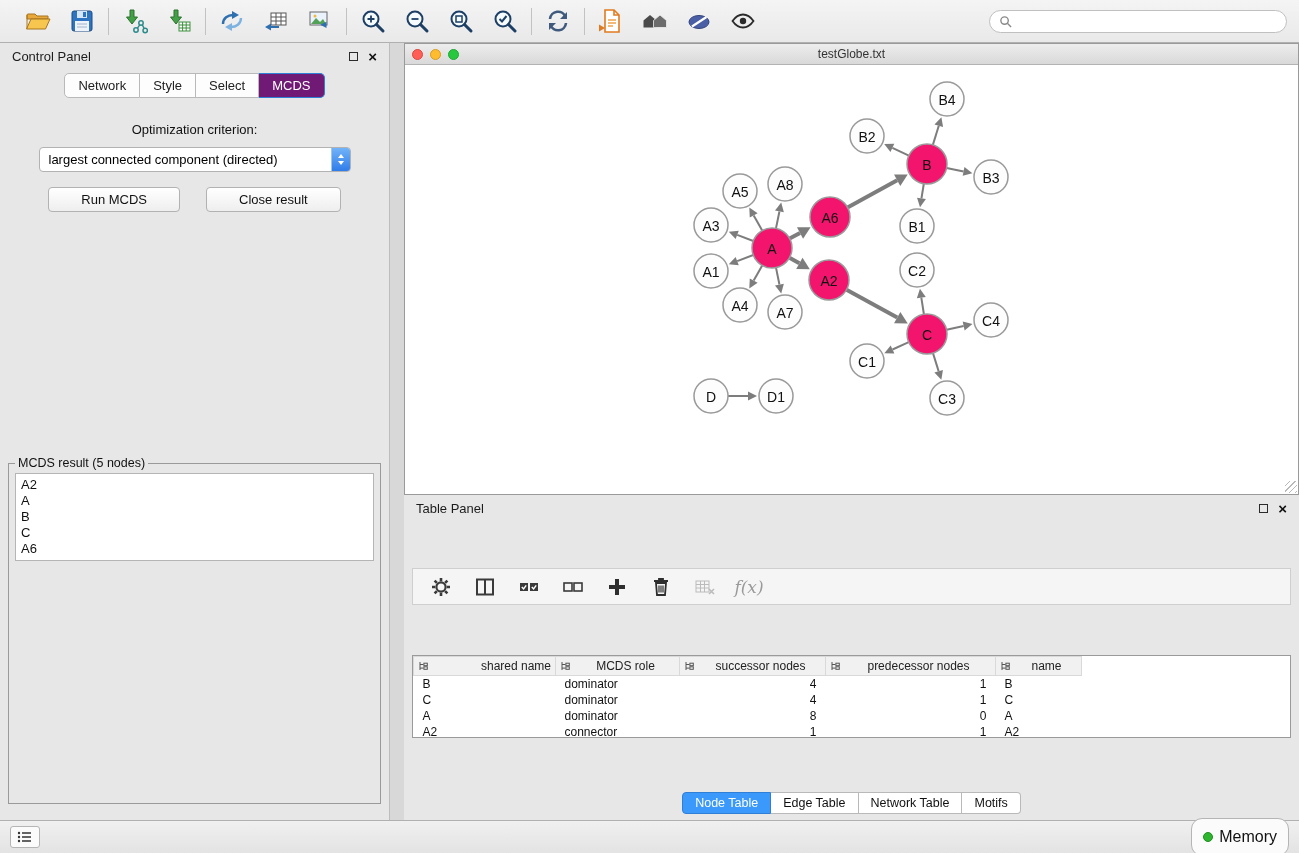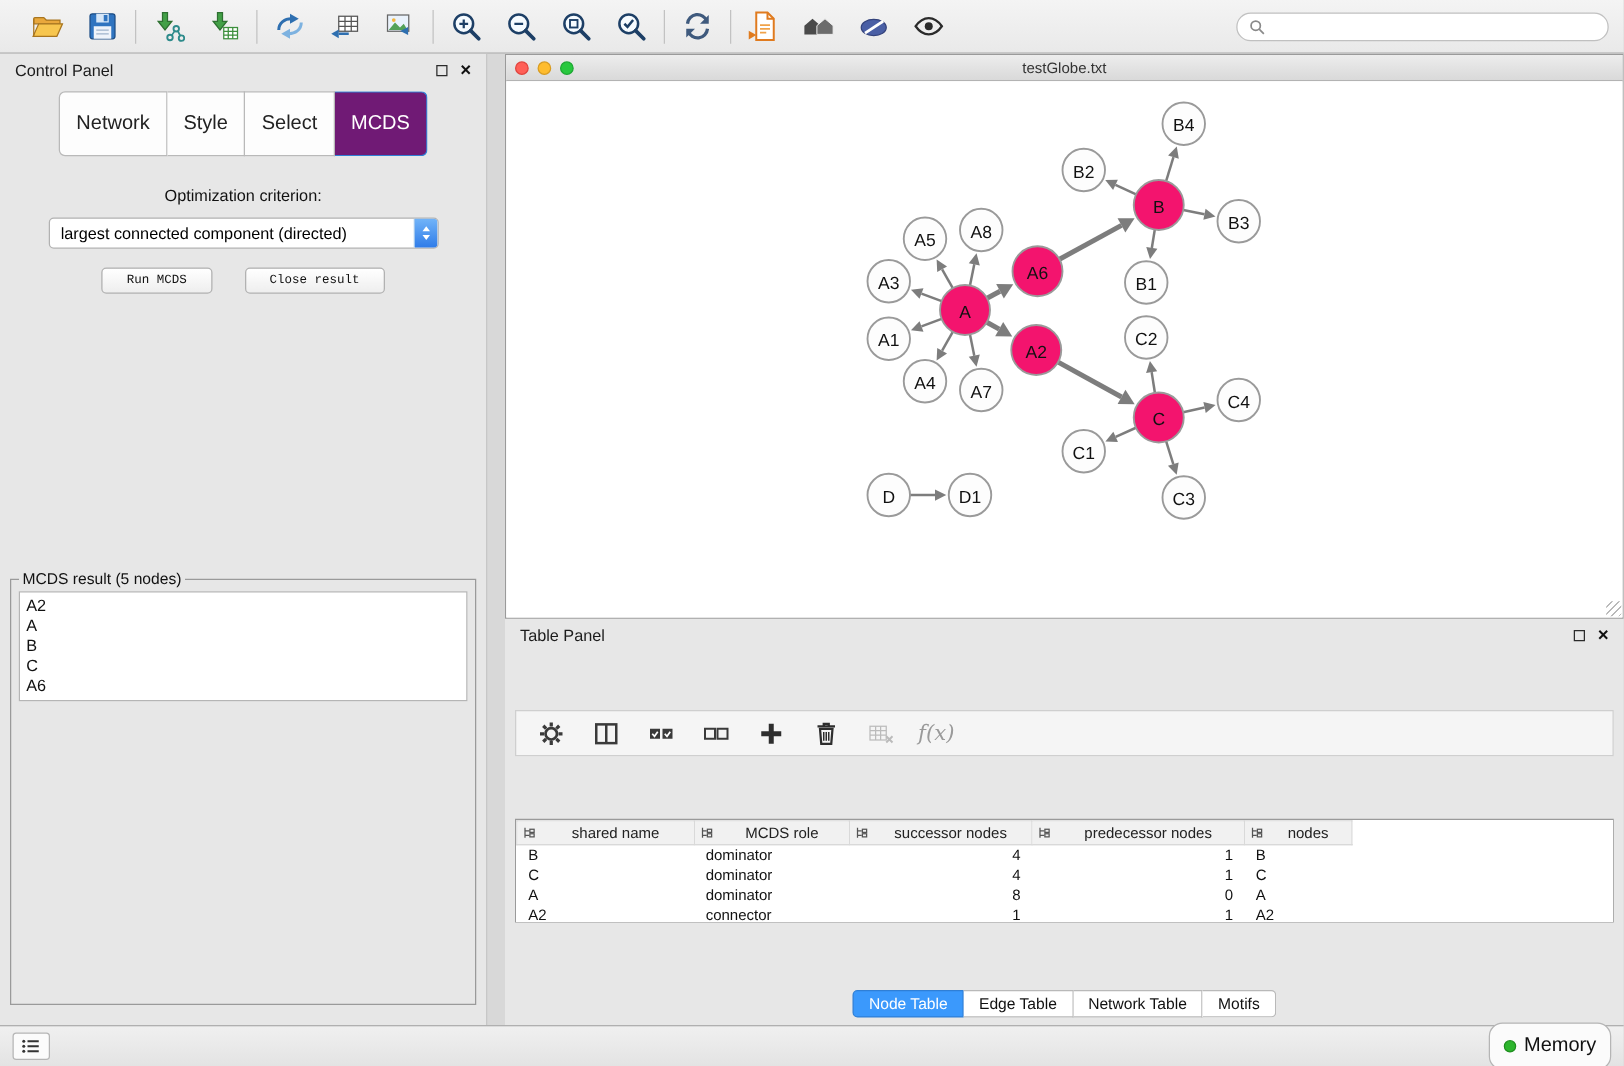--- a/index.html
+++ b/index.html
@@ -29,33 +29,33 @@
   
   .content{flex:1;display:flex;min-height:0;}
 
   
   .control-panel{width:390px;flex:0 0 390px;background:#e7e7e7;border-right:1px solid #bdbdbd;display:flex;flex-direction:column;padding-bottom:12px;}
   .panel-header{height:27px;display:flex;align-items:center;padding:0 12px;font-size:13px;color:#1c1c1c;flex:0 0 auto;}
   .panel-controls{margin-left:auto;display:flex;gap:10px;align-items:center;}
   .pc-box{width:9px;height:9px;border:1.5px solid #2b2b2b;display:inline-block;cursor:pointer;}
   .pc-x{font-size:15px;font-weight:bold;color:#111;line-height:1;cursor:pointer;}
   .cp-tabs{display:flex;justify-content:center;margin:3px 0 10px;flex:0 0 auto;}
-  .cp-tab{font-size:16px;padding:16px 13px;background:#fdfdfd;border:1px solid #b9b9b9;border-left:none;color:#222;cursor:pointer;}
+  .cp-tab{font-size:13px;padding:4px 13px;background:#fdfdfd;border:1px solid #b9b9b9;border-left:none;color:#222;cursor:pointer;}
   .cp-tab:first-child{border-left:1px solid #b9b9b9;border-radius:5px 0 0 5px;}
   .cp-tab:last-child{border-radius:0 5px 5px 0;}
   .cp-tab.active{background:#701a75;color:#fff;border-color:#2f7fd6;}
   .opt-label{text-align:center;font-size:13px;color:#111;margin:14px 0 10px;}
   .dropdown{width:312px;height:25px;margin:0 auto;background:#fff;border:1px solid #b2b2b2;border-radius:4px;display:flex;align-items:center;font-size:13px;padding-left:9px;cursor:pointer;overflow:hidden;}
   .dropdown .dd-value{flex:1;white-space:nowrap;overflow:hidden;}
   .stepper{width:19px;height:25px;background:linear-gradient(#74b6f9,#2d7ae8);display:flex;flex-direction:column;align-items:center;justify-content:center;border-left:1px solid #9fc6ef;flex:0 0 auto;}
   .stepper i{display:block;width:0;height:0;border-left:3.5px solid transparent;border-right:3.5px solid transparent;}
   .stepper .up{border-bottom:4.5px solid #fff;margin-bottom:2.5px;}
   .stepper .dn{border-top:4.5px solid #fff;}
   .cp-buttons{display:flex;justify-content:center;gap:26px;margin-top:15px;flex:0 0 auto;}
-  .cp-buttons button{font-size:10px;padding:4px 19px;background:linear-gradient(#ffffff,#eeeeee);border:1px solid #b2b2b2;border-radius:4px;cursor:pointer;font-family:Liberation Mono, monospace;color:#111;}
+  .cp-buttons button{font-size:13px;padding:4px 32px;background:linear-gradient(#ffffff,#eeeeee);border:1px solid #b2b2b2;border-radius:4px;cursor:pointer;font-family:Liberation Sans, sans-serif;color:#111;}
   .result-box{margin:auto 8px 4px;height:348px;border:1px solid #9a9a9a;padding:3px 6px 8px;display:flex;flex-direction:column;flex:0 0 auto;}
   .result-box legend{font-size:12.5px;padding:0 3px;color:#111;}
   .result-list{background:#fff;border:1px solid #b5b5b5;flex:1;overflow:auto;font-size:13px;padding:3px 5px;}
   .result-item{line-height:16px;color:#111;}
 
   
   .right-col{flex:1;display:flex;flex-direction:column;padding-left:14px;min-width:0;background:#d8d8d8;}
   .network-window{height:452px;flex:0 0 452px;border:1px solid #9a9a9a;display:flex;flex-direction:column;background:#fff;position:relative;}
   .nw-titlebar{height:21px;background:linear-gradient(#ededed,#d9d9d9);border-bottom:1px solid #b3b3b3;position:relative;display:flex;align-items:center;flex:0 0 auto;}
   .nw-titlebar .traffic{left:7px;gap:7px;}
@@ -481,21 +481,21 @@
               </span>
               <span class="tp-icon">
                 <span class="fx">f(x)</span>
               </span>
             </span>
         </div>
         <div class="tp-table-wrap">
           <table>
             <thead>
                 <tr>
-                  <th style="width: 142px;"><span class="hdr-icon">
+                  <th style="width: 142px; text-align: right;"><span class="hdr-icon">
                       <svg width="11" height="11" viewBox="0 0 11 11">
                         <path d="M2 1.5v8M2 4h3.4M2 7.6h3.4" fill="none" stroke="#555"></path>
                         <rect x="5.9" y="2.7" width="3.4" height="2.5" fill="none" stroke="#555"></rect>
                         <rect x="5.9" y="6.3" width="3.4" height="2.5" fill="none" stroke="#555"></rect>
                       </svg>
                     </span><span>shared name</span></th>
                   <th style="width: 124px;"><span class="hdr-icon">
                       <svg width="11" height="11" viewBox="0 0 11 11">
                         <path d="M2 1.5v8M2 4h3.4M2 7.6h3.4" fill="none" stroke="#555"></path>
                         <rect x="5.9" y="2.7" width="3.4" height="2.5" fill="none" stroke="#555"></rect>
@@ -515,21 +515,21 @@
                         <rect x="5.9" y="2.7" width="3.4" height="2.5" fill="none" stroke="#555"></rect>
                         <rect x="5.9" y="6.3" width="3.4" height="2.5" fill="none" stroke="#555"></rect>
                       </svg>
                     </span><span>predecessor nodes</span></th>
                   <th style="width: 86px;"><span class="hdr-icon">
                       <svg width="11" height="11" viewBox="0 0 11 11">
                         <path d="M2 1.5v8M2 4h3.4M2 7.6h3.4" fill="none" stroke="#555"></path>
                         <rect x="5.9" y="2.7" width="3.4" height="2.5" fill="none" stroke="#555"></rect>
                         <rect x="5.9" y="6.3" width="3.4" height="2.5" fill="none" stroke="#555"></rect>
                       </svg>
-                    </span><span>nodes</span></th>
+                    </span><span>name</span></th>
                 </tr>
               </thead>
             <tbody>
                 <tr>
                   <td style="text-align: left;">B</td>
                   <td style="text-align: left;">dominator</td>
                   <td style="text-align: right;">4</td>
                   <td style="text-align: right;">1</td>
                   <td style="text-align: left;">B</td>
                 </tr>

